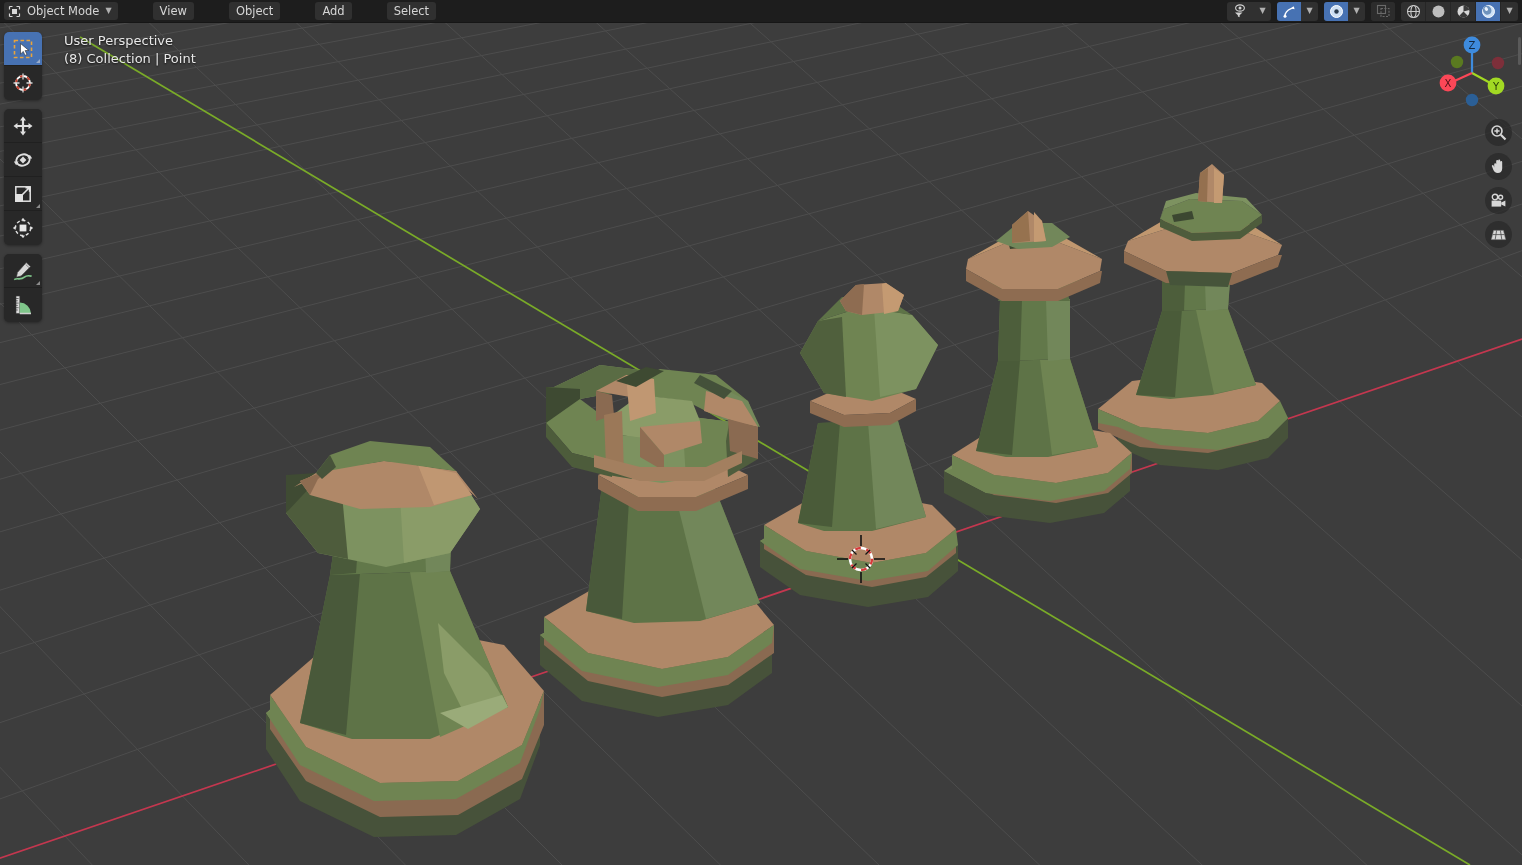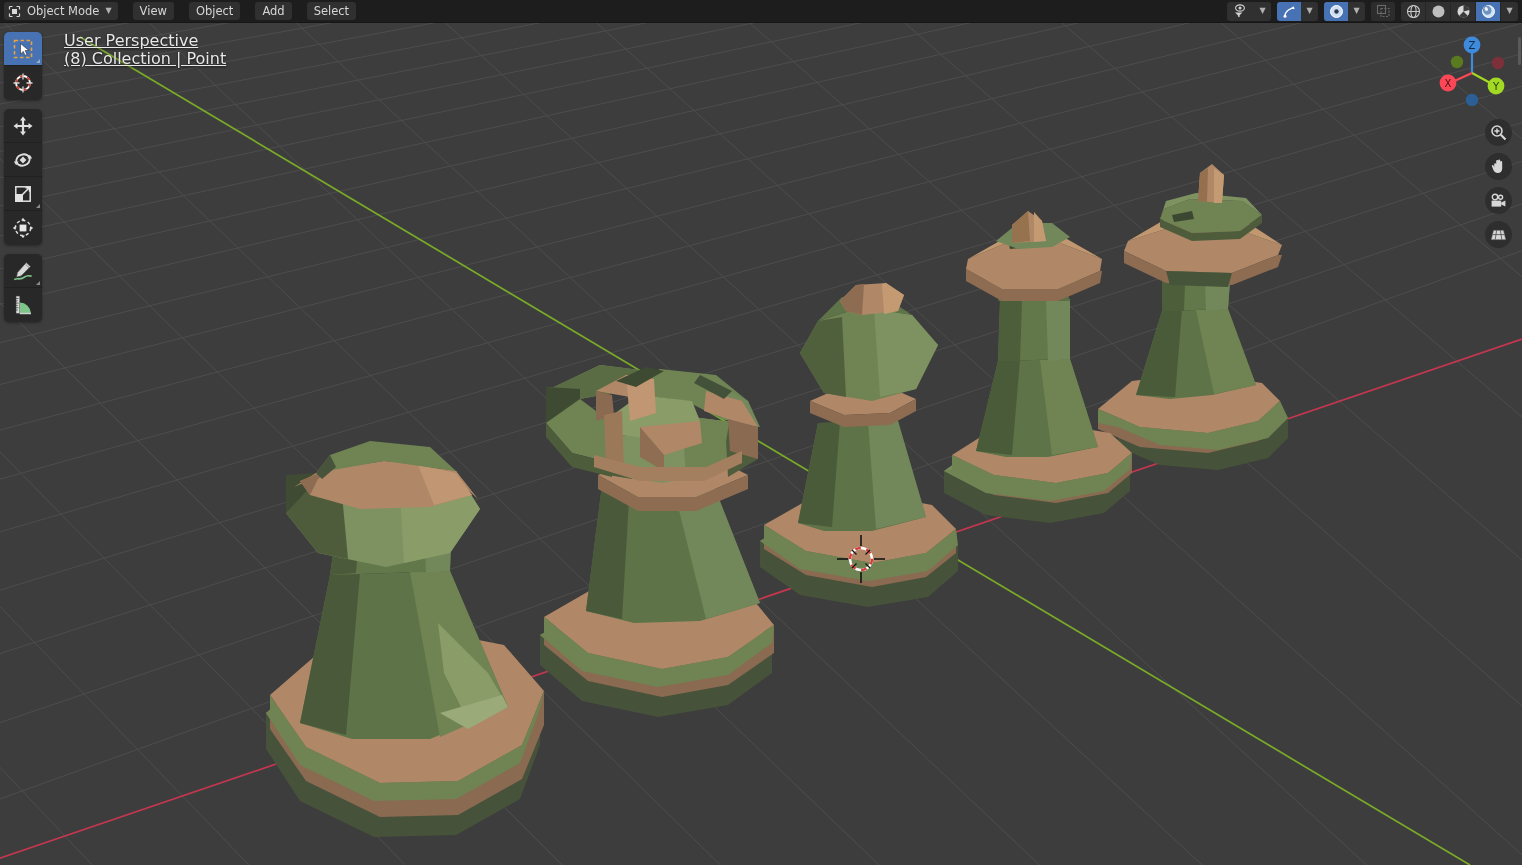--- a/index.html
+++ b/index.html
@@ -11,39 +11,39 @@
   }
   #app { position: relative; width: 1522px; height: 865px; }
 
   
   #topbar {
     position: absolute; left: 0; top: 0; width: 1522px; height: 23px;
     background: #1d1d1d;
     display: flex; align-items: center;
     border-bottom: 1px solid #161616;
   }
-  .hdr-left { display: flex; align-items: center; gap: 7px; padding-left: 4px; }
+  .hdr-left { display: flex; align-items: center; gap: 16px; padding-left: 4px; }
   .hdr-right { margin-left: auto; display: flex; align-items: center; gap: 0px; padding-right: 4px; }
 
   .mode-sel {
     display: flex; align-items: center; gap: 6px;
     height: 18px; padding: 0 6px 0 4px;
     background: #303030; border-radius: 3px;
     color: #d6d6d6; font-size: 11.5px;
     cursor: pointer;
   }
   .mode-sel .mi { width: 13px; height: 13px; display:block; }
   .chev { font-size: 8px; color: #b0b0b0; line-height: 1; }
 
   .menu-btn {
     height: 18px; padding: 0 7px;
     display: flex; align-items: center;
     background: #303030; border-radius: 3px;
     color: #d6d6d6; font-size: 11.5px;
-    cursor: pointer; margin-left: 8px;
+    cursor: pointer; margin-left: 19px;
   }
 
   
   .hgrp {
     display: flex; align-items: center;
     background: #303030; border-radius: 3px;
     height: 19px; margin-left: 6px; overflow: hidden;
   }
   .hbtn {
     width: 24px; height: 19px;
@@ -62,23 +62,23 @@
     position: absolute; left: 0; top: 23px;
     width: 1522px; height: 842px;
     background: #3d3d3d;
     overflow: hidden;
   }
   #scene { position: absolute; inset: 0; }
 
   
   #vp-text {
     position: absolute; left: 64px; top: 9px;
-    color: #e8e8e8; font-size: 16px; line-height: 18px;
+    color: #e8e8e8; font-size: 13px; line-height: 18px;
     text-shadow: 0 1px 2px rgba(0,0,0,.75);
-    pointer-events: none; user-select: none; text-decoration: underline;
+    pointer-events: none; user-select: none;
   }
 
   
   #toolbar {
     position: absolute; left: 4px; top: 9px;
     width: 38px;
     display: flex; flex-direction: column; gap: 0px;
   }
   .tgroup {
     background: #282828; border-radius: 5px;

